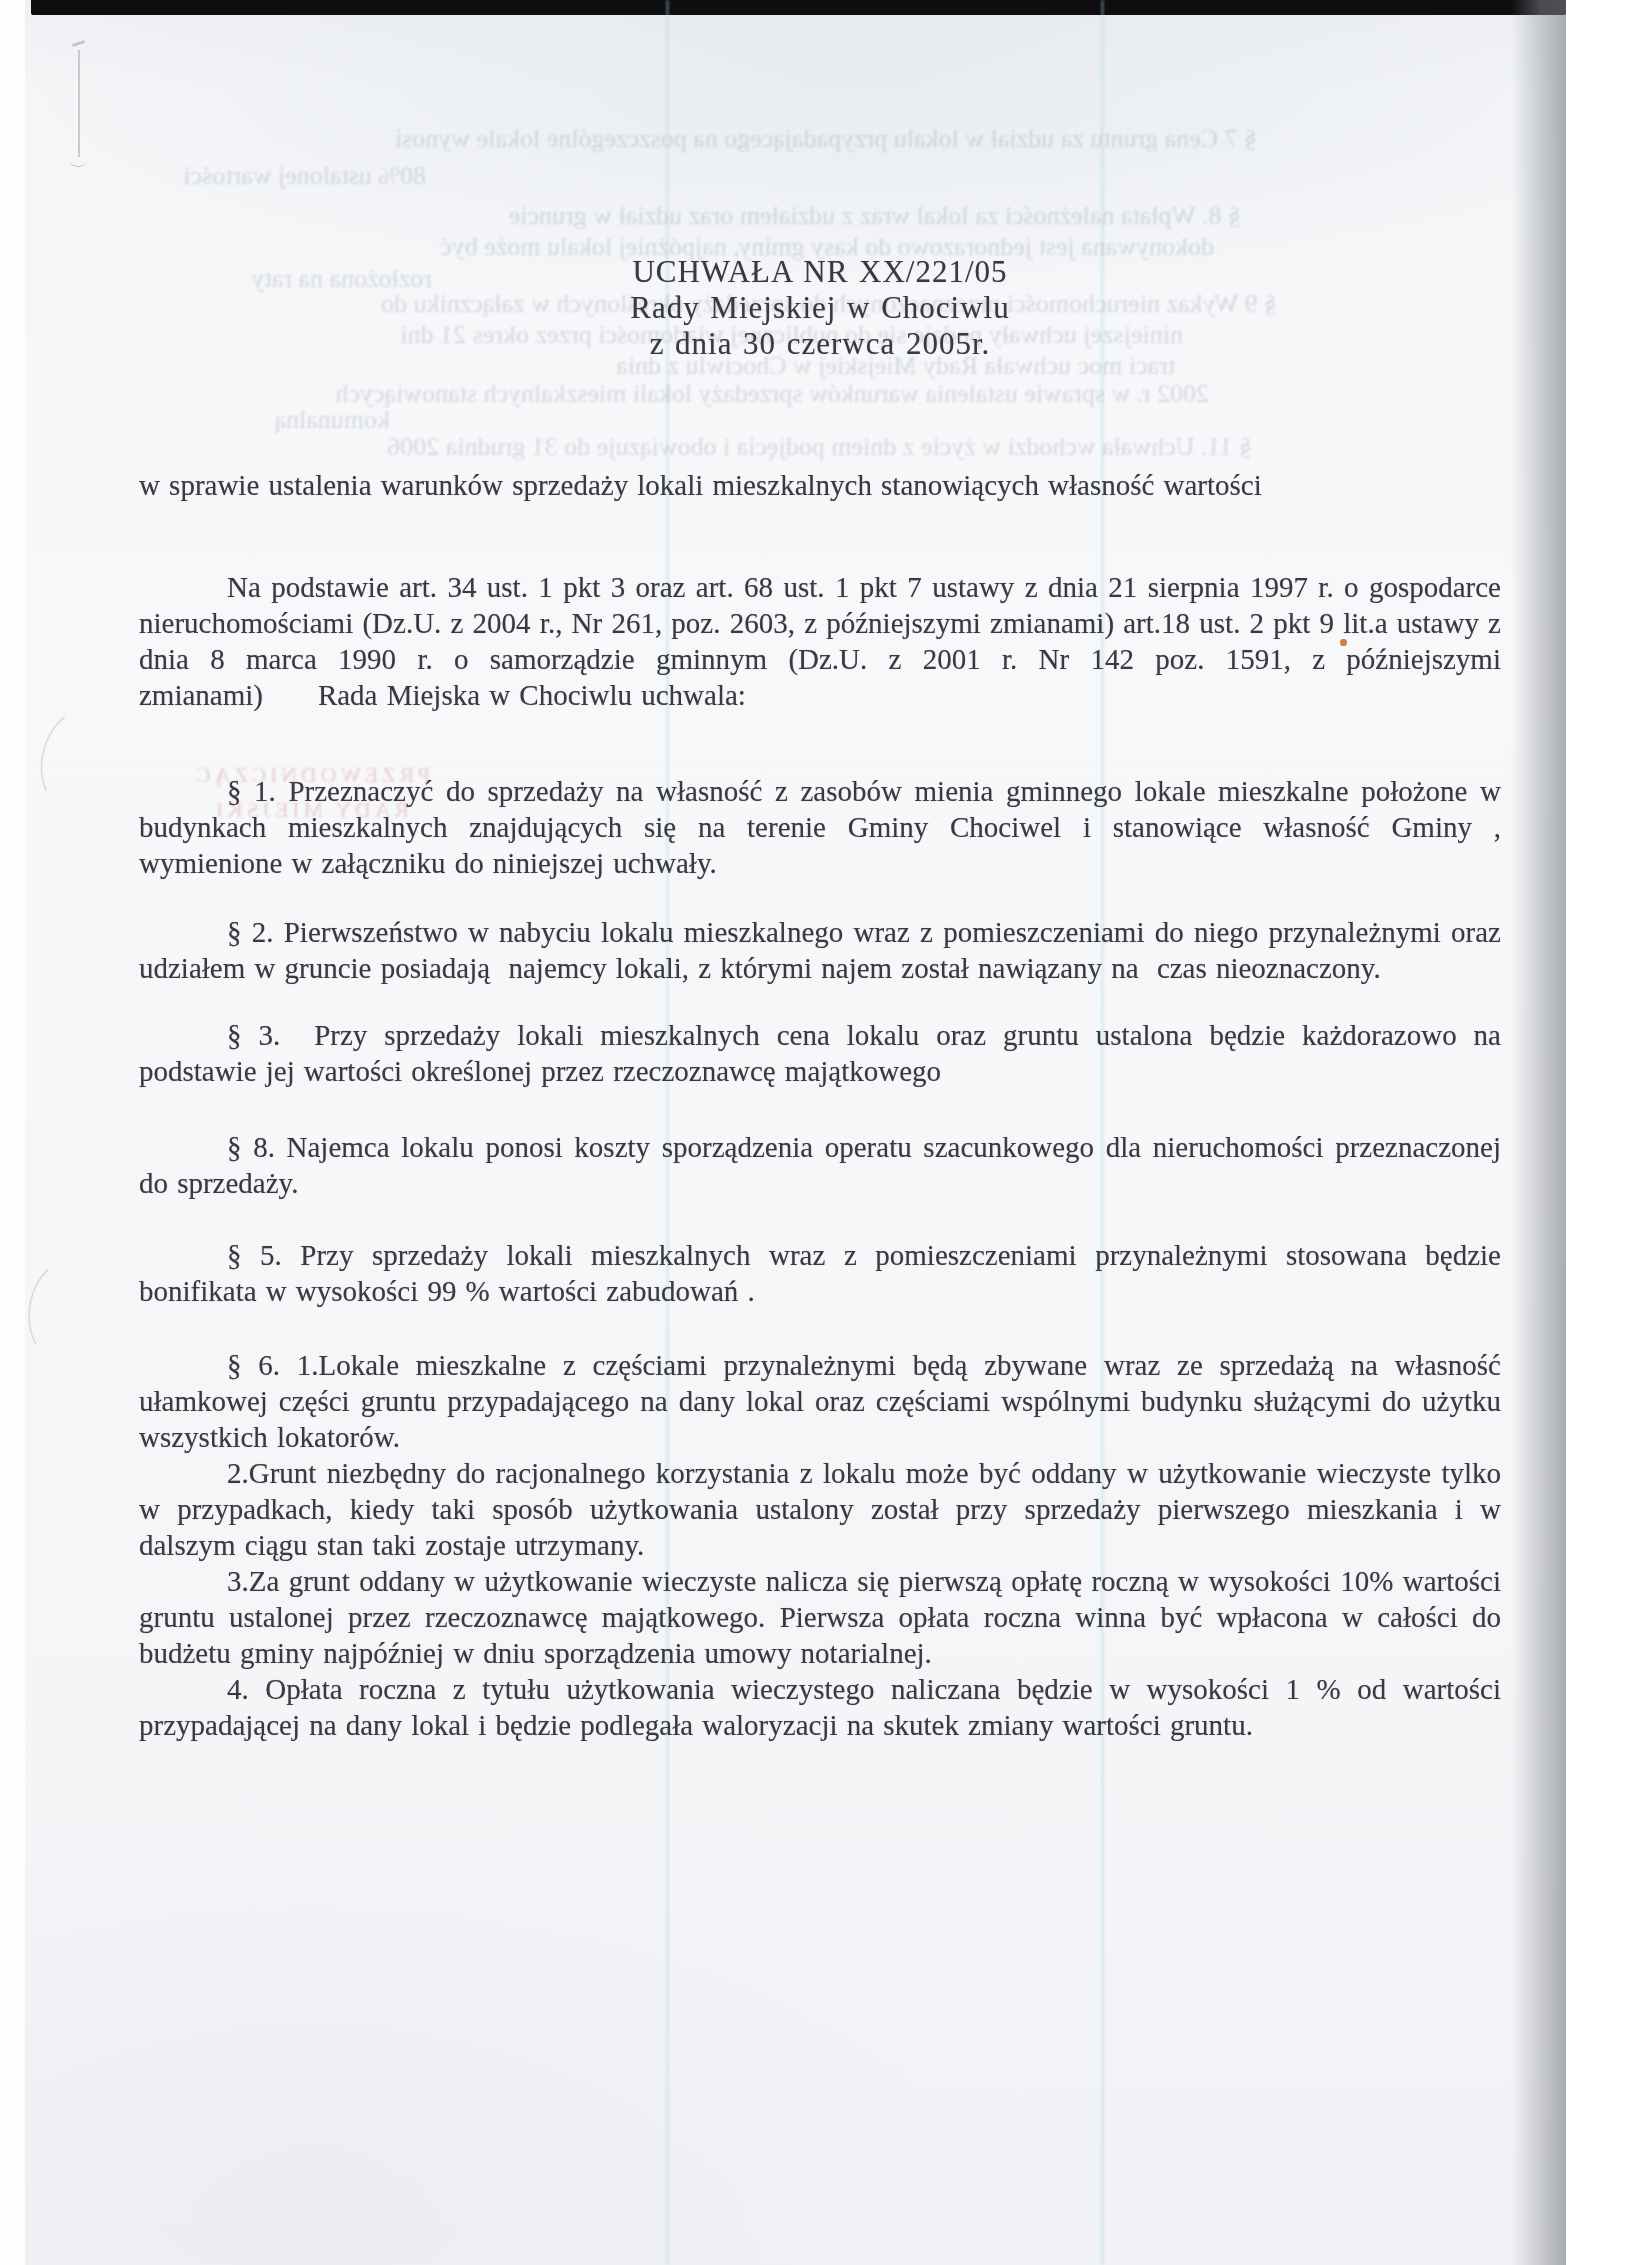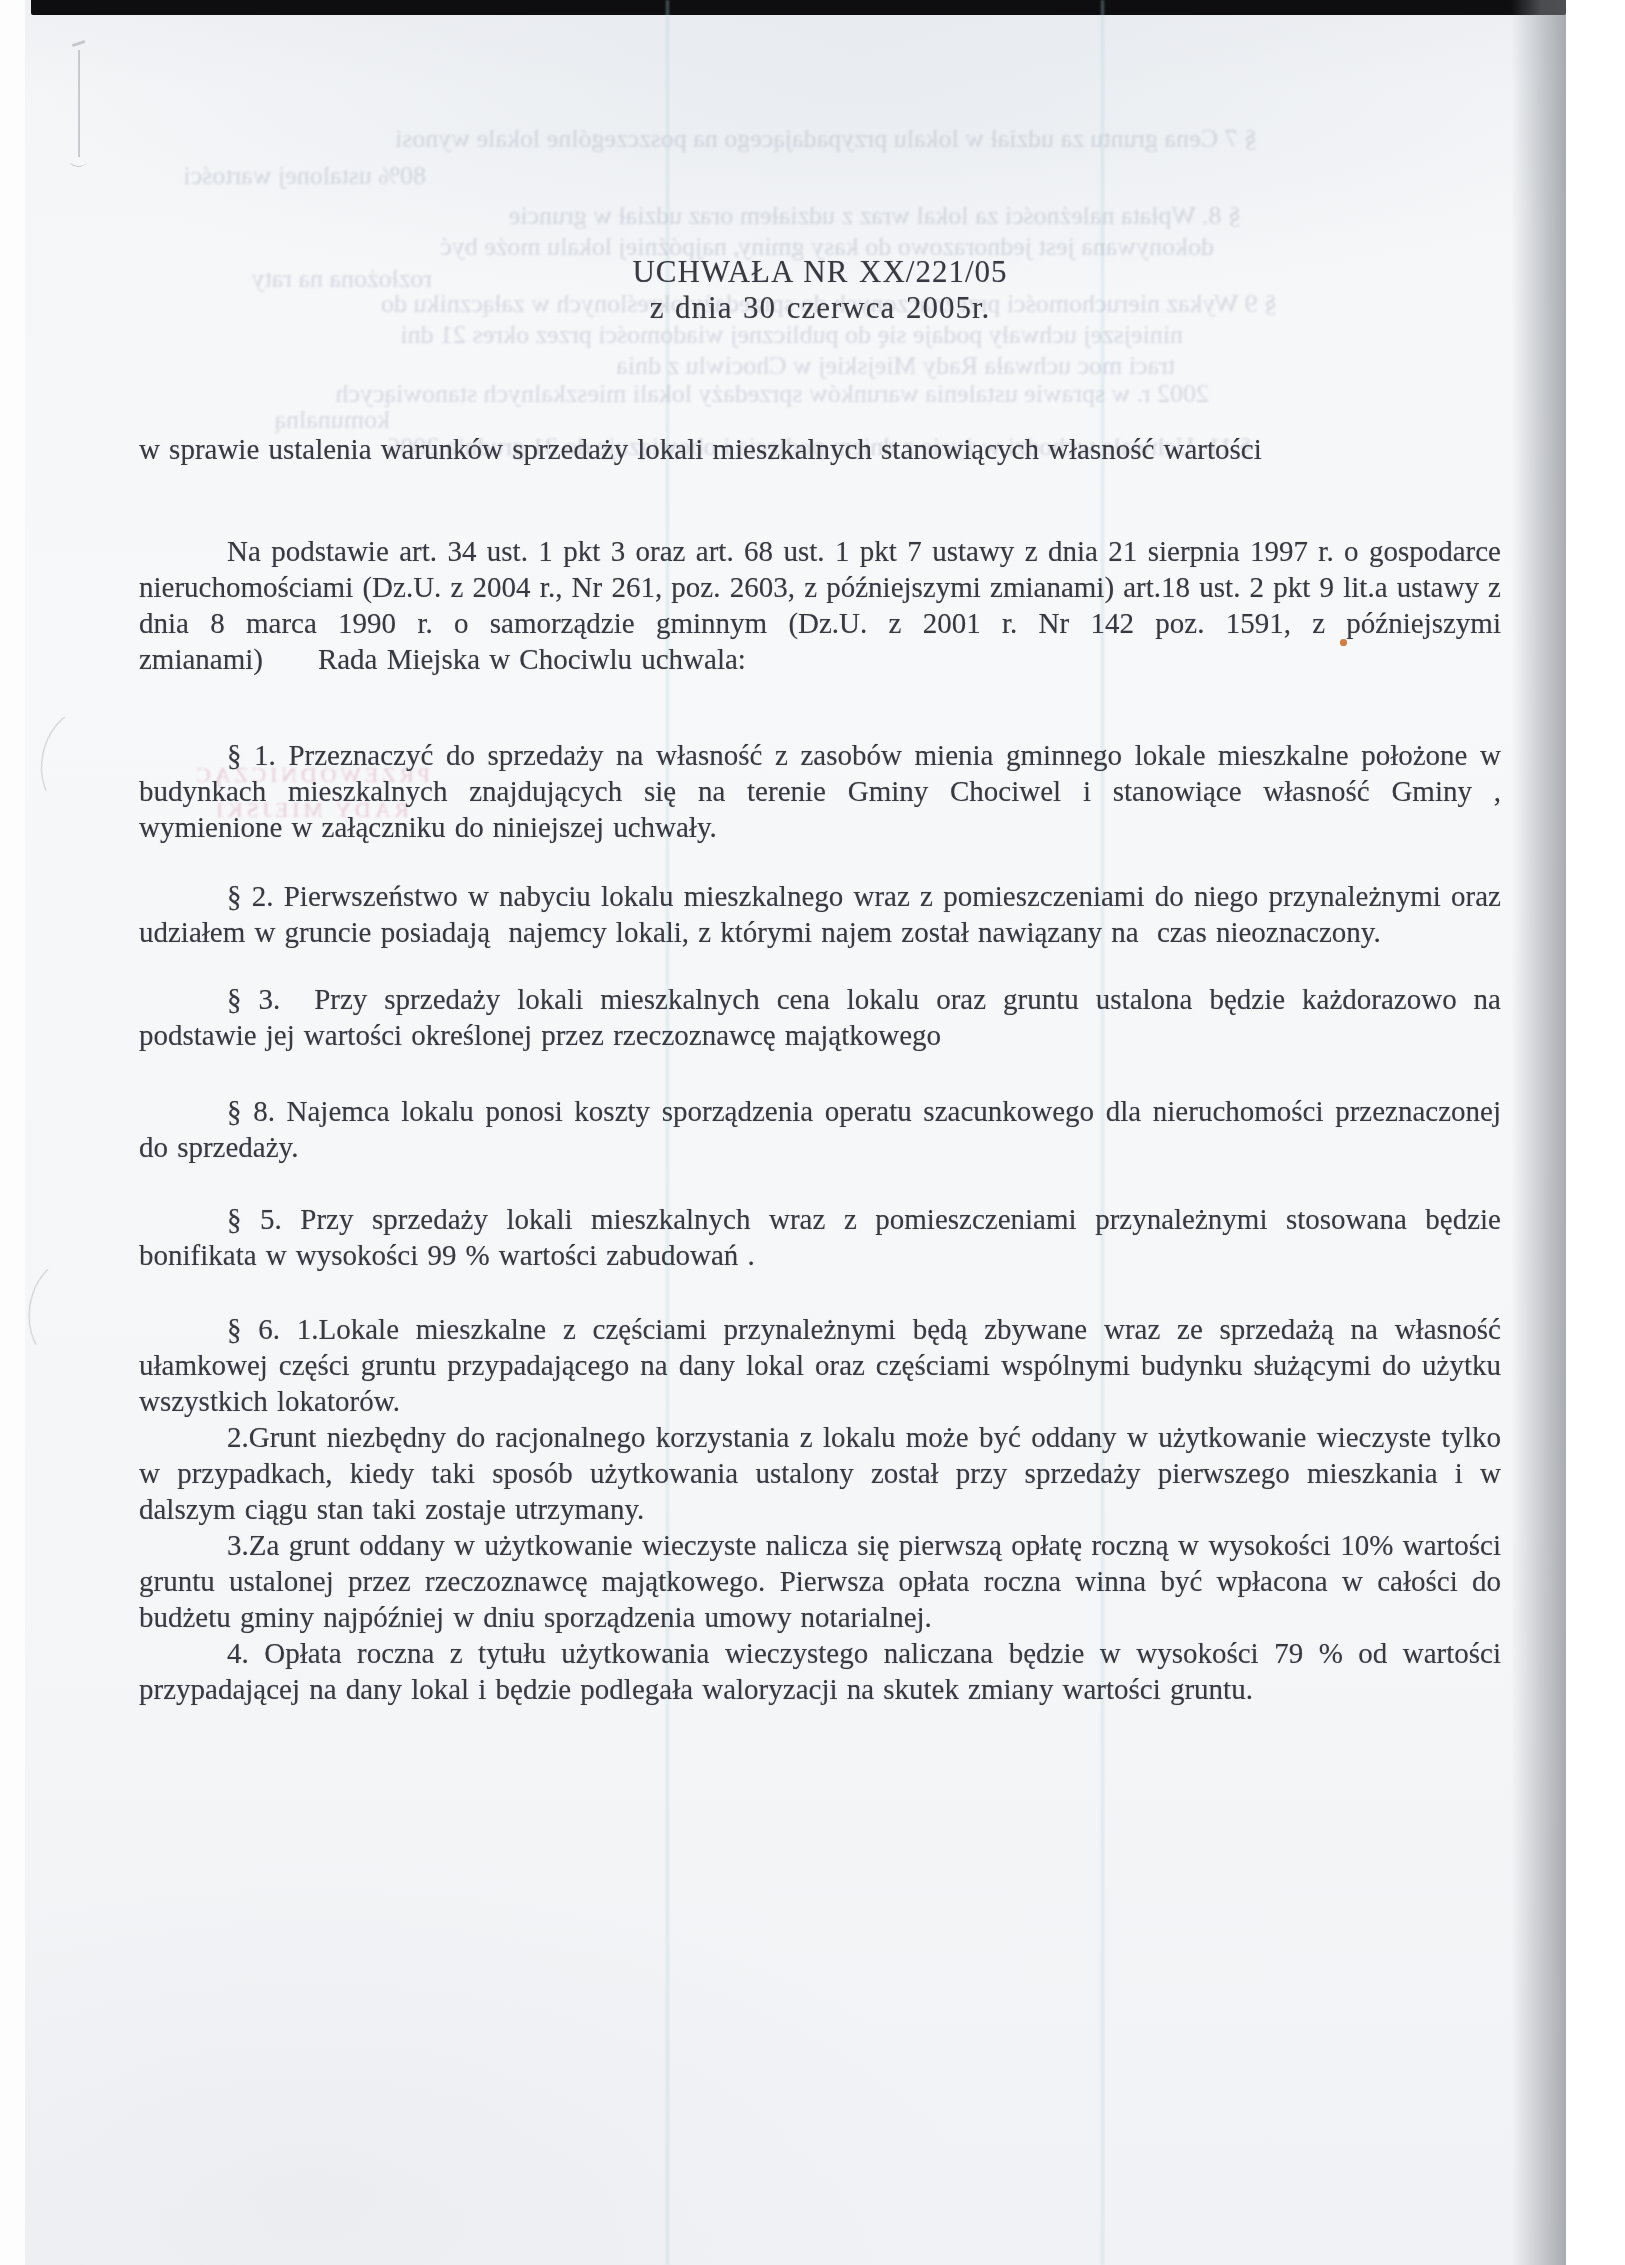--- a/index.html
+++ b/index.html
@@ -105,31 +105,32 @@
   </div>
 
   <div class="pencil"></div>
   <div class="arc arc-1"></div>
   <div class="arc arc-2"></div>
   <div class="orange-dot"></div>
 
   <div class="content">
     <div class="title">
       <div>UCHWAŁA  NR  XX/221/05</div>
+      <div>Rady Miejskiej w Chociwlu</div>
       <div>z dnia 30 czerwca 2005r.</div>
     </div>
 
     <p class="par" style="margin-top:105px;">w sprawie ustalenia warunków sprzedaży lokali mieszkalnych stanowiących własność wartości</p>
 
     <p class="par indent" style="margin-top:66px;">Na podstawie art. 34 ust. 1 pkt 3 oraz art. 68 ust. 1 pkt 7 ustawy z dnia 21 sierpnia 1997 r. o gospodarce nieruchomościami (Dz.U. z 2004 r., Nr 261, poz. 2603, z późniejszymi zmianami) art.18 ust. 2 pkt 9 lit.a ustawy z dnia 8 marca 1990 r. o samorządzie gminnym (Dz.U. z 2001 r. Nr 142 poz. 1591, z późniejszymi zmianami)&nbsp;&nbsp;&nbsp;&nbsp;&nbsp;&nbsp;Rada Miejska w Chociwlu uchwala:</p>
 
     <p class="par indent" style="margin-top:60px;">§ 1. Przeznaczyć do sprzedaży na własność z zasobów mienia gminnego lokale mieszkalne położone w budynkach mieszkalnych znajdujących się na terenie Gminy Chociwel i stanowiące własność Gminy , wymienione w załączniku do niniejszej uchwały.</p>
     <p class="par indent" style="margin-top:32.5px;">§ 2. Pierwszeństwo w nabyciu lokalu mieszkalnego wraz z pomieszczeniami do niego przynależnymi oraz udziałem w gruncie posiadają&nbsp; najemcy lokali, z którymi najem został nawiązany na&nbsp; czas nieoznaczony.</p>
     <p class="par indent" style="margin-top:31px;">§ 3.&nbsp; Przy sprzedaży lokali mieszkalnych cena lokalu oraz gruntu ustalona będzie każdorazowo na podstawie jej wartości określonej przez rzeczoznawcę majątkowego</p>
     <p class="par indent" style="margin-top:40px;">§ 8. Najemca lokalu ponosi koszty sporządzenia operatu szacunkowego dla nieruchomości przeznaczonej do sprzedaży.</p>
     <p class="par indent" style="margin-top:36px;">§ 5. Przy sprzedaży lokali mieszkalnych wraz z pomieszczeniami przynależnymi stosowana będzie bonifikata w wysokości 99 % wartości zabudowań .</p>
     <p class="par indent" style="margin-top:38px;font-family:Liberation Serif, serif;">§ 6. 1.Lokale mieszkalne z częściami przynależnymi będą zbywane wraz ze sprzedażą na własność ułamkowej części gruntu przypadającego na dany lokal oraz częściami wspólnymi budynku służącymi do użytku wszystkich lokatorów.</p>
     <p class="par indent" style="margin-top:0;">2.Grunt niezbędny do racjonalnego korzystania z lokalu może być oddany w użytkowanie wieczyste tylko w przypadkach, kiedy taki sposób użytkowania ustalony został przy sprzedaży pierwszego mieszkania i w dalszym ciągu stan taki zostaje utrzymany.</p>
     <p class="par indent" style="margin-top:0;">3.Za grunt oddany w użytkowanie wieczyste nalicza się pierwszą opłatę roczną w wysokości 10% wartości gruntu ustalonej przez rzeczoznawcę majątkowego. Pierwsza opłata roczna winna być wpłacona w całości do budżetu gminy najpóźniej w dniu sporządzenia umowy notarialnej.</p>
-    <p class="par indent" style="margin-top:0;">4. Opłata roczna z tytułu użytkowania wieczystego naliczana będzie w wysokości 79 % od wartości przypadającej na dany lokal i będzie podlegała waloryzacji na skutek zmiany wartości gruntu.</p>
+    <p class="par indent" style="margin-top:0;">4. Opłata roczna z tytułu użytkowania wieczystego naliczana będzie w wysokości 1 % od wartości przypadającej na dany lokal i będzie podlegała waloryzacji na skutek zmiany wartości gruntu.</p>
   </div>
 </div>
 
 
 </body></html>

